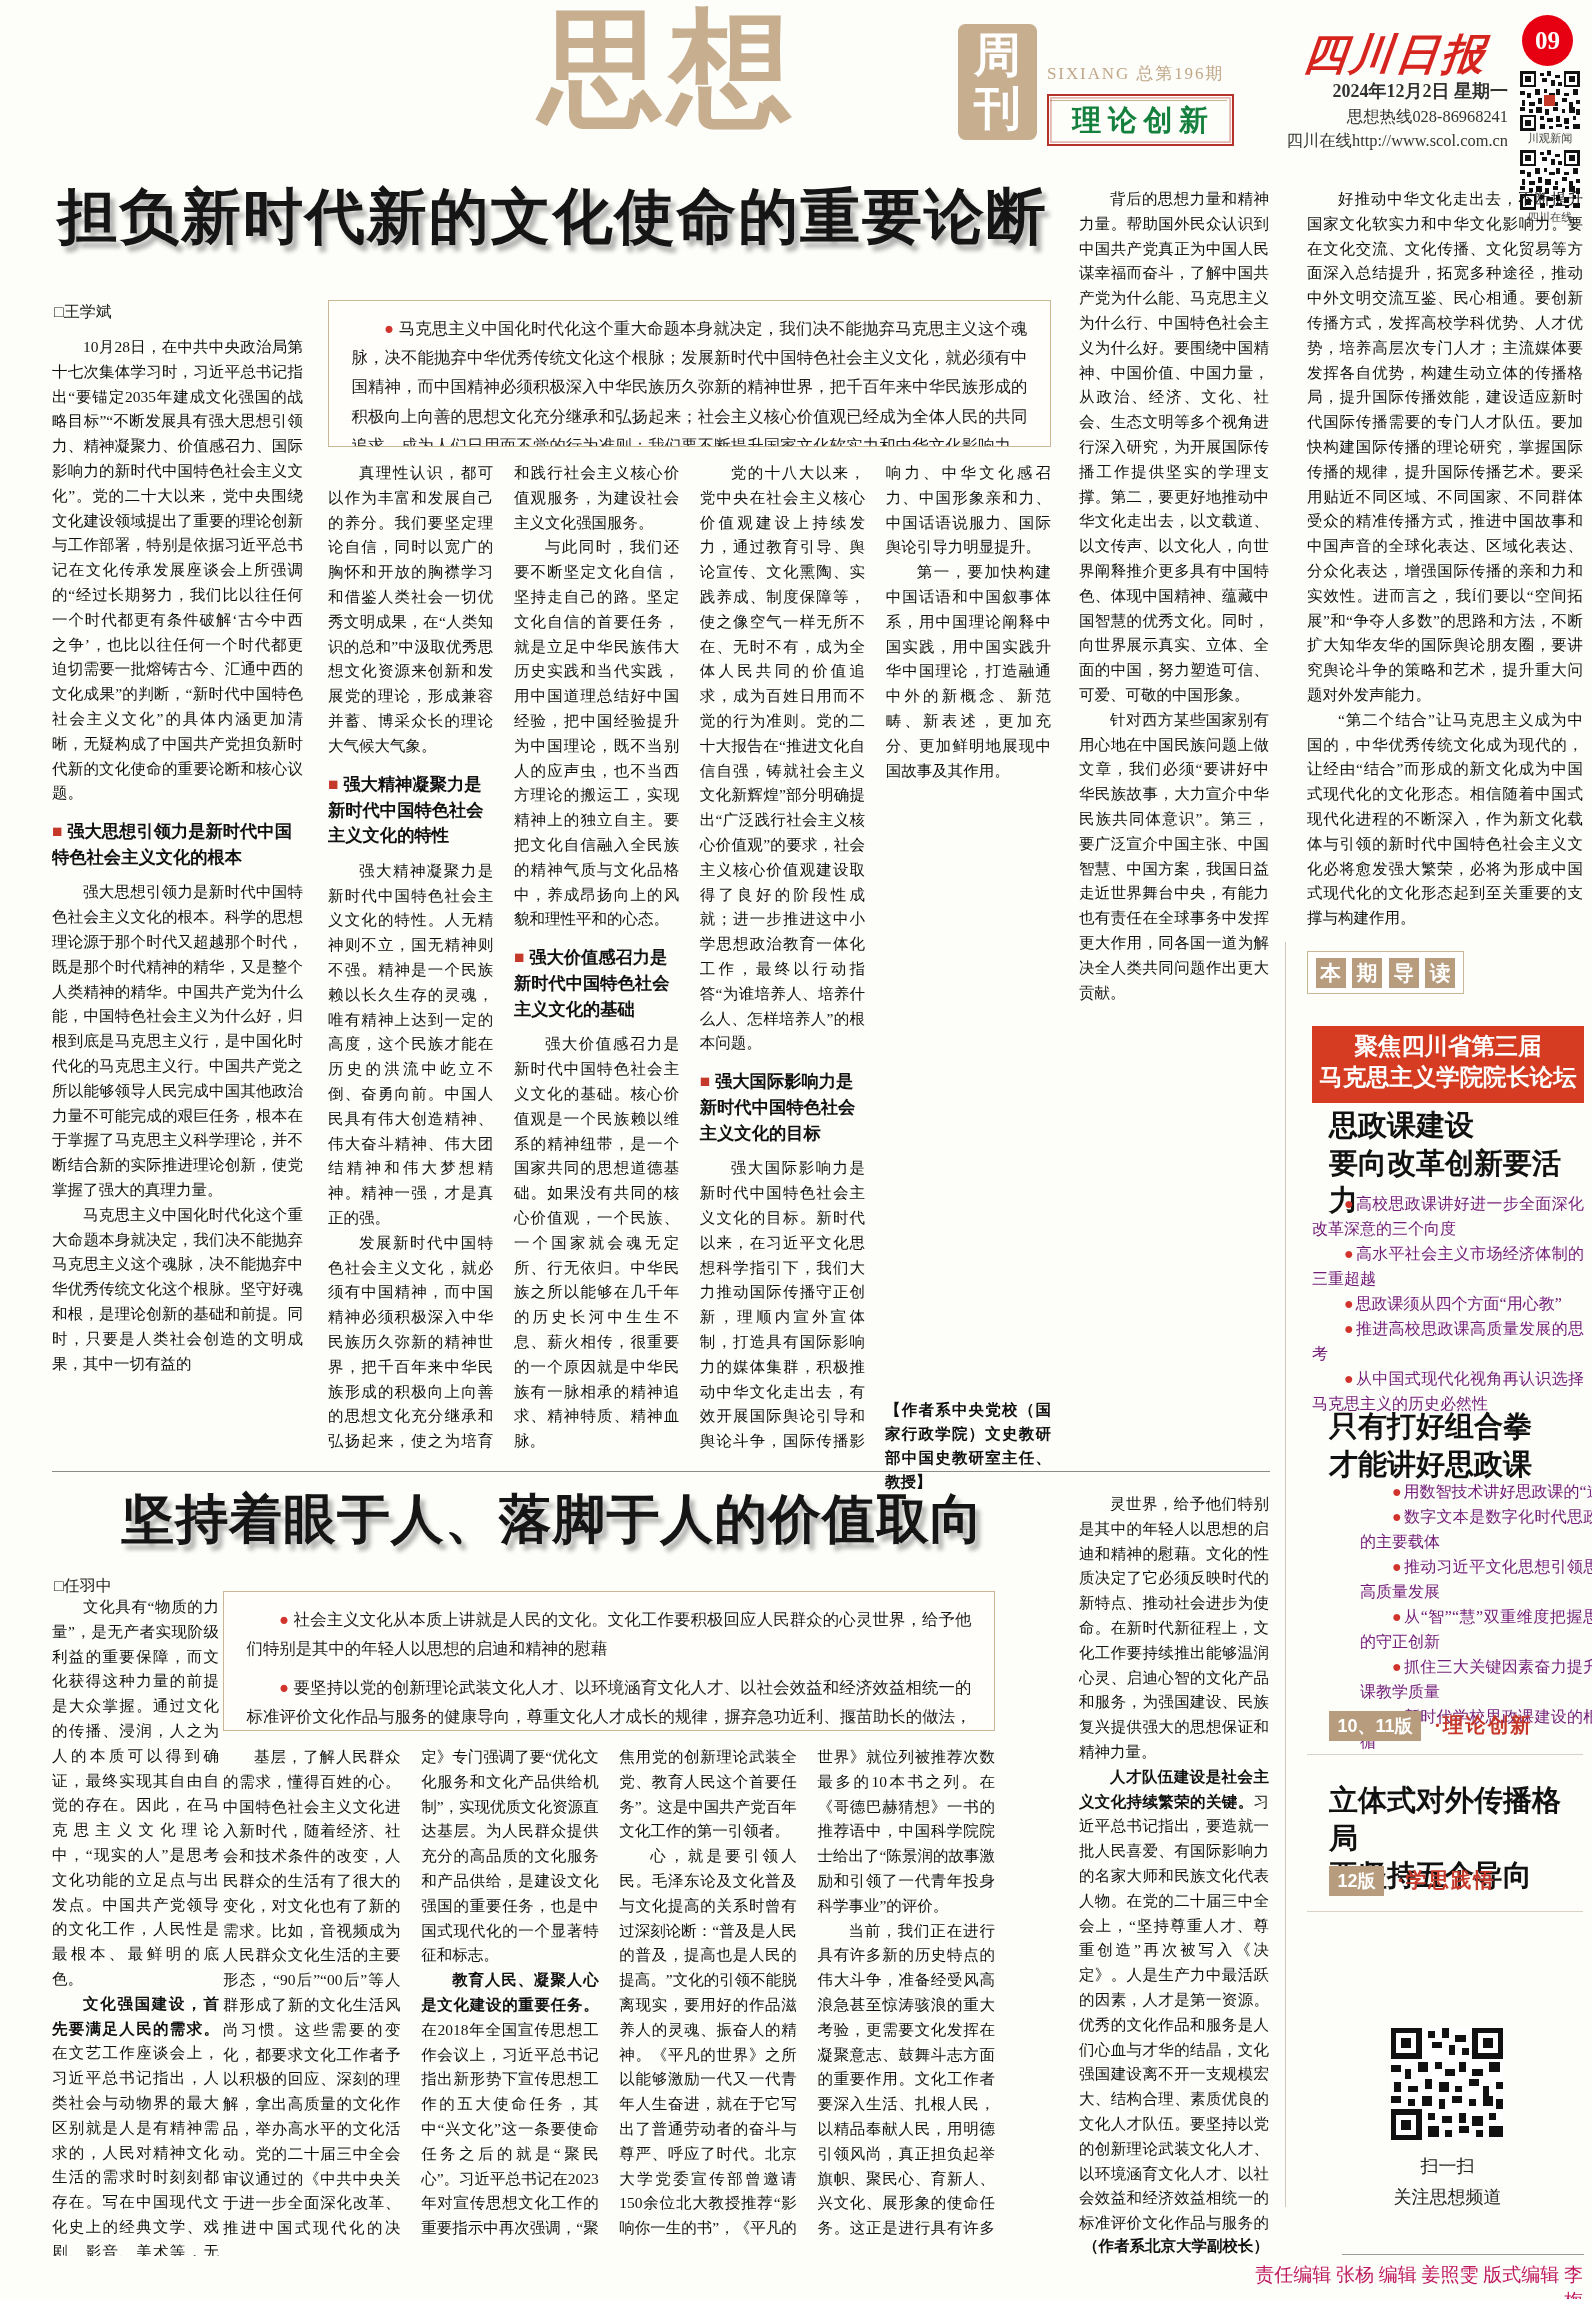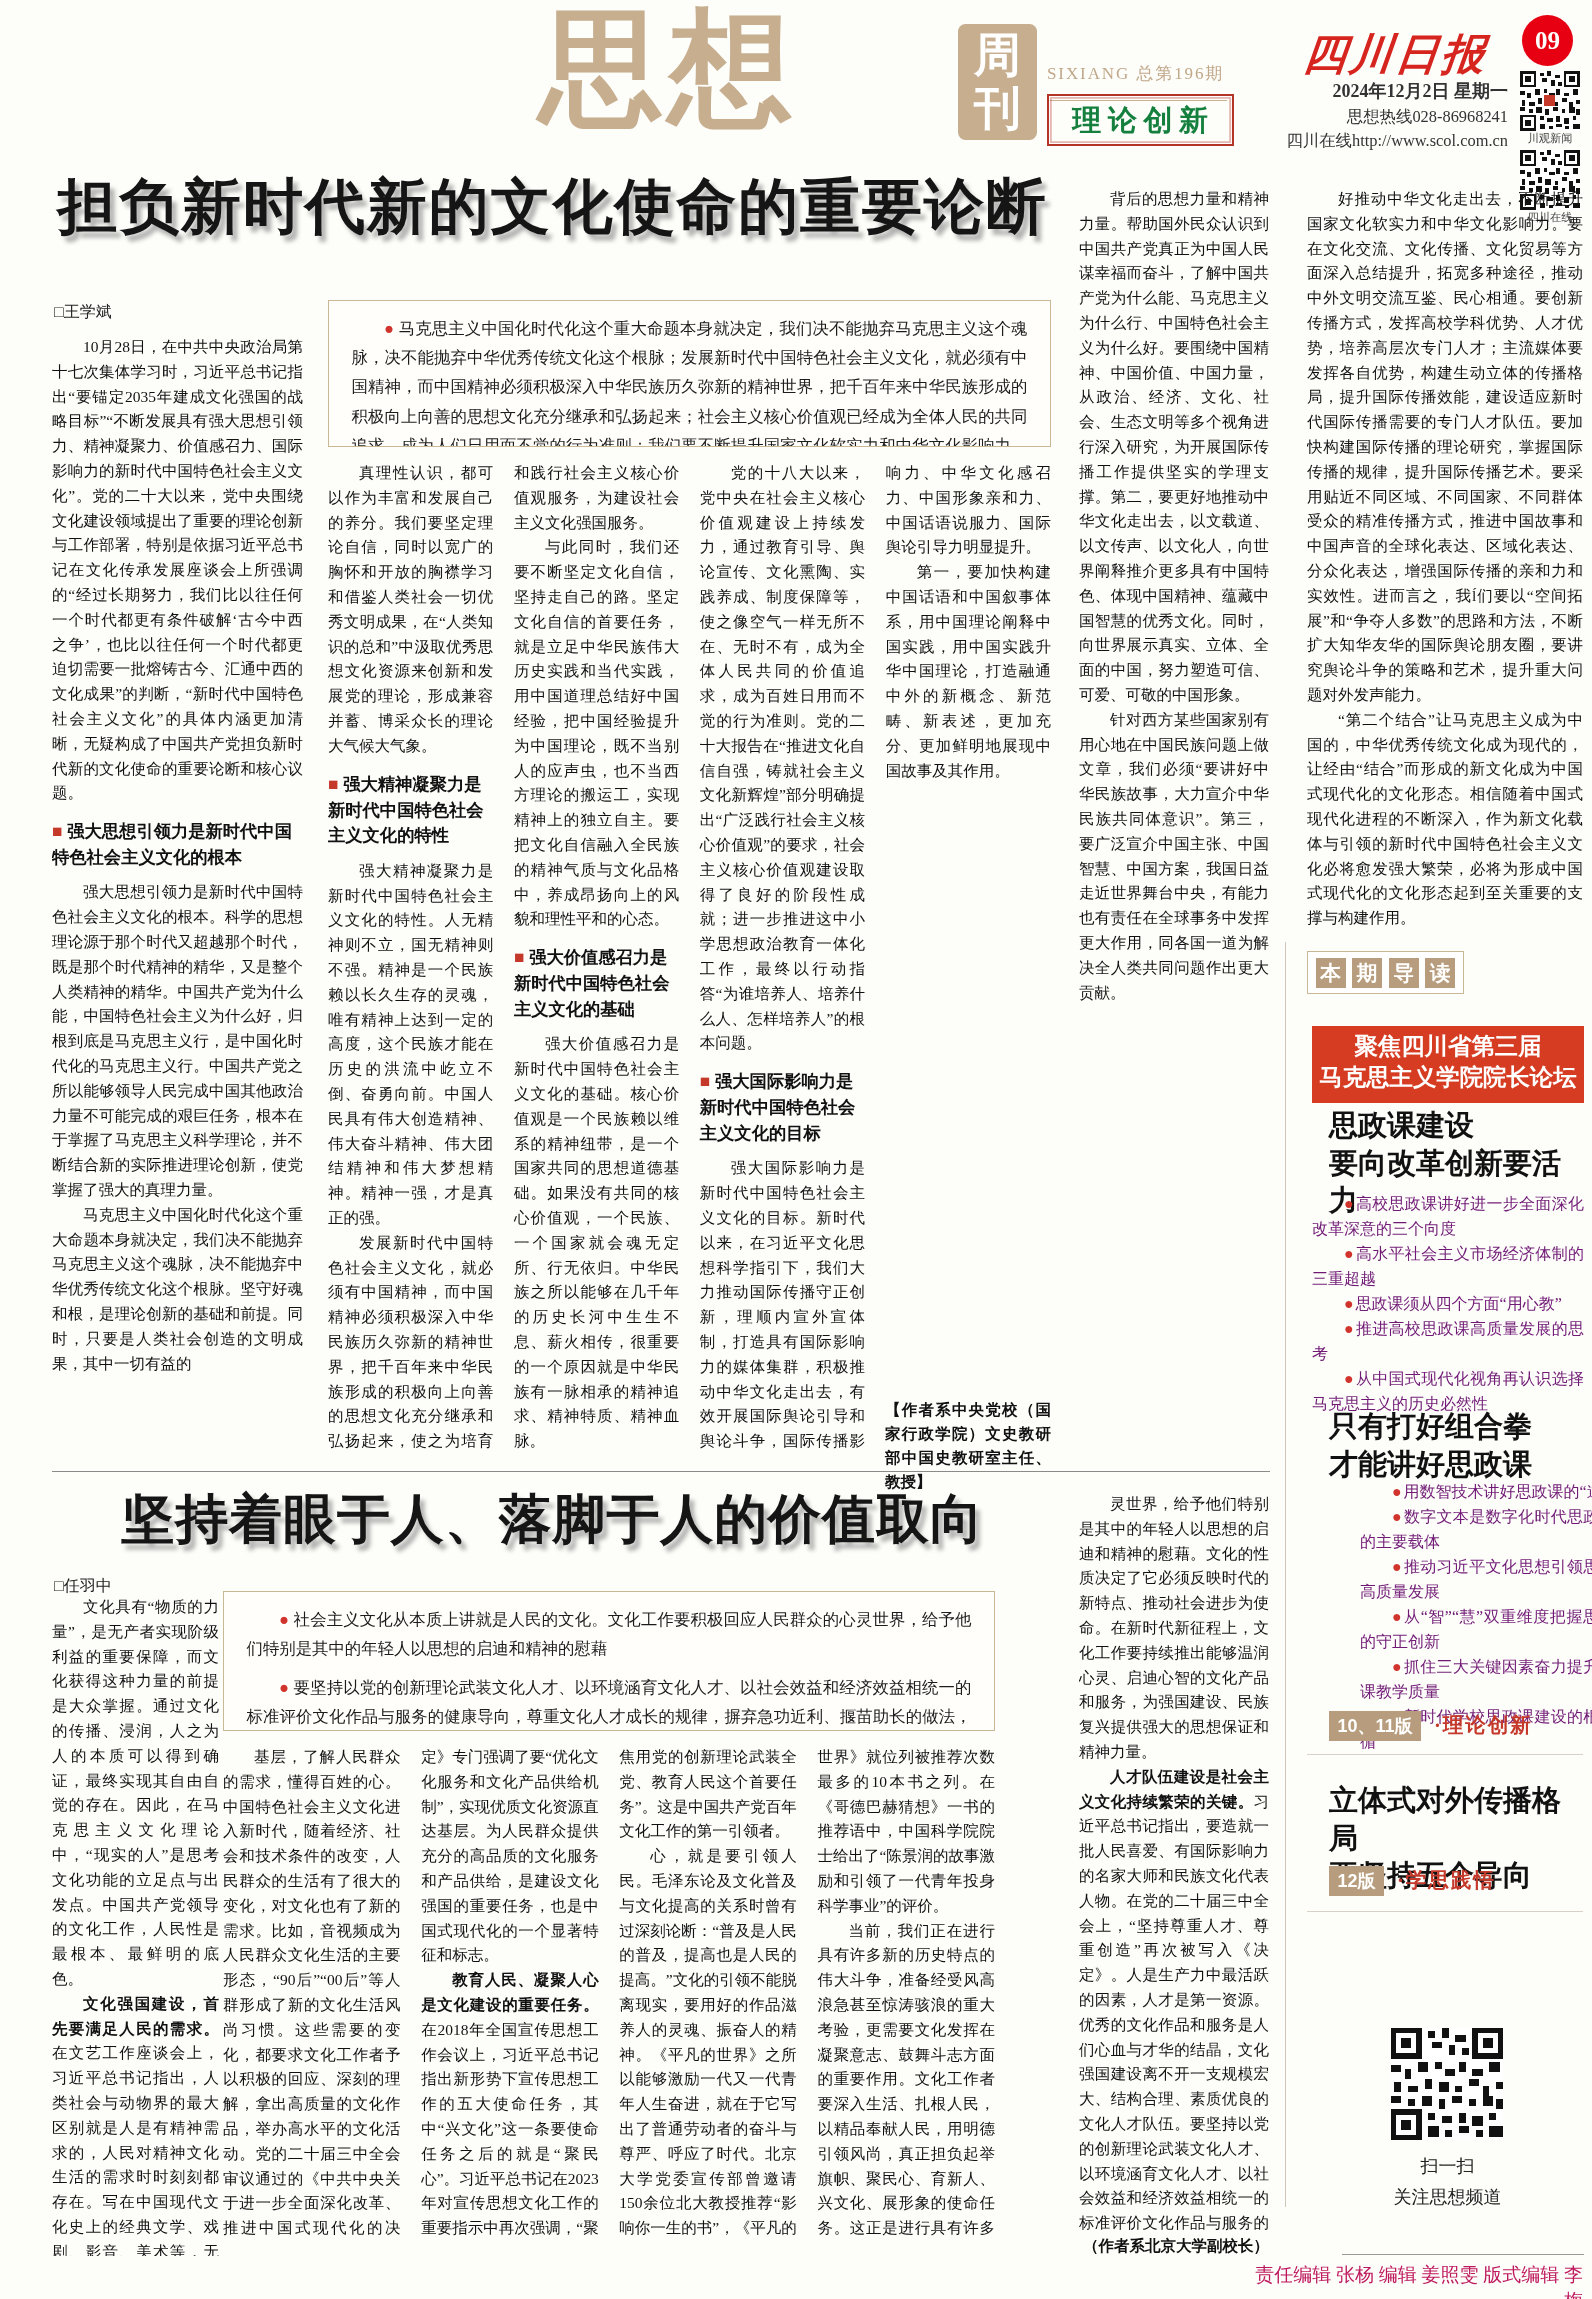--- a/index.html
+++ b/index.html
@@ -136,21 +136,21 @@
   <span class="abs" style="left:24px;top:24px;width:11.2px;height:11.2px;background:#c5392b;"></span>
   <div class="qr-label">川观新闻</div>
 </div>
 <div class="abs" style="left:1520px;top:150px;width:60px;">
   <svg class="qr" width="60" height="60" viewBox="0 0 33 33" shape-rendering="crispEdges">
       <use href="#qrpat" xlink:href="#qrpat"></use>
     </svg>
   <div class="qr-label">四川在线</div>
 </div>
 
-<div class="abs headline1" style="left:52px;top:176px;width:1001px;">担负新时代新的文化使命的重要论断</div>
+<div class="abs headline1" style="left:52px;top:186px;width:1001px;">担负新时代新的文化使命的重要论断</div>
 <div class="abs byline" style="left:54px;top:302px;">□王学斌</div>
 
 <div class="abs leadbox" style="left:328px;top:300px;width:676px;height:119px;">
   <p>马克思主义中国化时代化这个重大命题本身就决定，我们决不能抛弃马克思主义这个魂脉，决不能抛弃中华优秀传统文化这个根脉；发展新时代中国特色社会主义文化，就必须有中国精神，而中国精神必须积极深入中华民族历久弥新的精神世界，把千百年来中华民族形成的积极向上向善的思想文化充分继承和弘扬起来；社会主义核心价值观已经成为全体人民的共同追求，成为人们日用而不觉的行为准则；我们要不断提升国家文化软实力和中华文化影响力，推进国际传播格局重构，创新开展网络外宣，构建多渠道、立体式对外传播格局</p>
 </div>
 
 <div class="abs colblock" style="left:52px;top:335px;width:251px;height:1122px;">
   <p>10月28日，在中共中央政治局第十七次集体学习时，习近平总书记指出“要锚定2035年建成文化强国的战略目标”“不断发展具有强大思想引领力、精神凝聚力、价值感召力、国际影响力的新时代中国特色社会主义文化”。党的二十大以来，党中央围绕文化建设领域提出了重要的理论创新与工作部署，特别是依据习近平总书记在文化传承发展座谈会上所强调的“经过长期努力，我们比以往任何一个时代都更有条件破解‘古今中西之争’，也比以往任何一个时代都更迫切需要一批熔铸古今、汇通中西的文化成果”的判断，“新时代中国特色社会主义文化”的具体内涵更加清晰，无疑构成了中国共产党担负新时代新的文化使命的重要论断和核心议题。</p>
   <div class="subhd">强大思想引领力是新时代中国特色社会主义文化的根本</div>
   <p>强大思想引领力是新时代中国特色社会主义文化的根本。科学的思想理论源于那个时代又超越那个时代，既是那个时代精神的精华，又是整个人类精神的精华。中国共产党为什么能，中国特色社会主义为什么好，归根到底是马克思主义行，是中国化时代化的马克思主义行。中国共产党之所以能够领导人民完成中国其他政治力量不可能完成的艰巨任务，根本在于掌握了马克思主义科学理论，并不断结合新的实际推进理论创新，使党掌握了强大的真理力量。</p>

